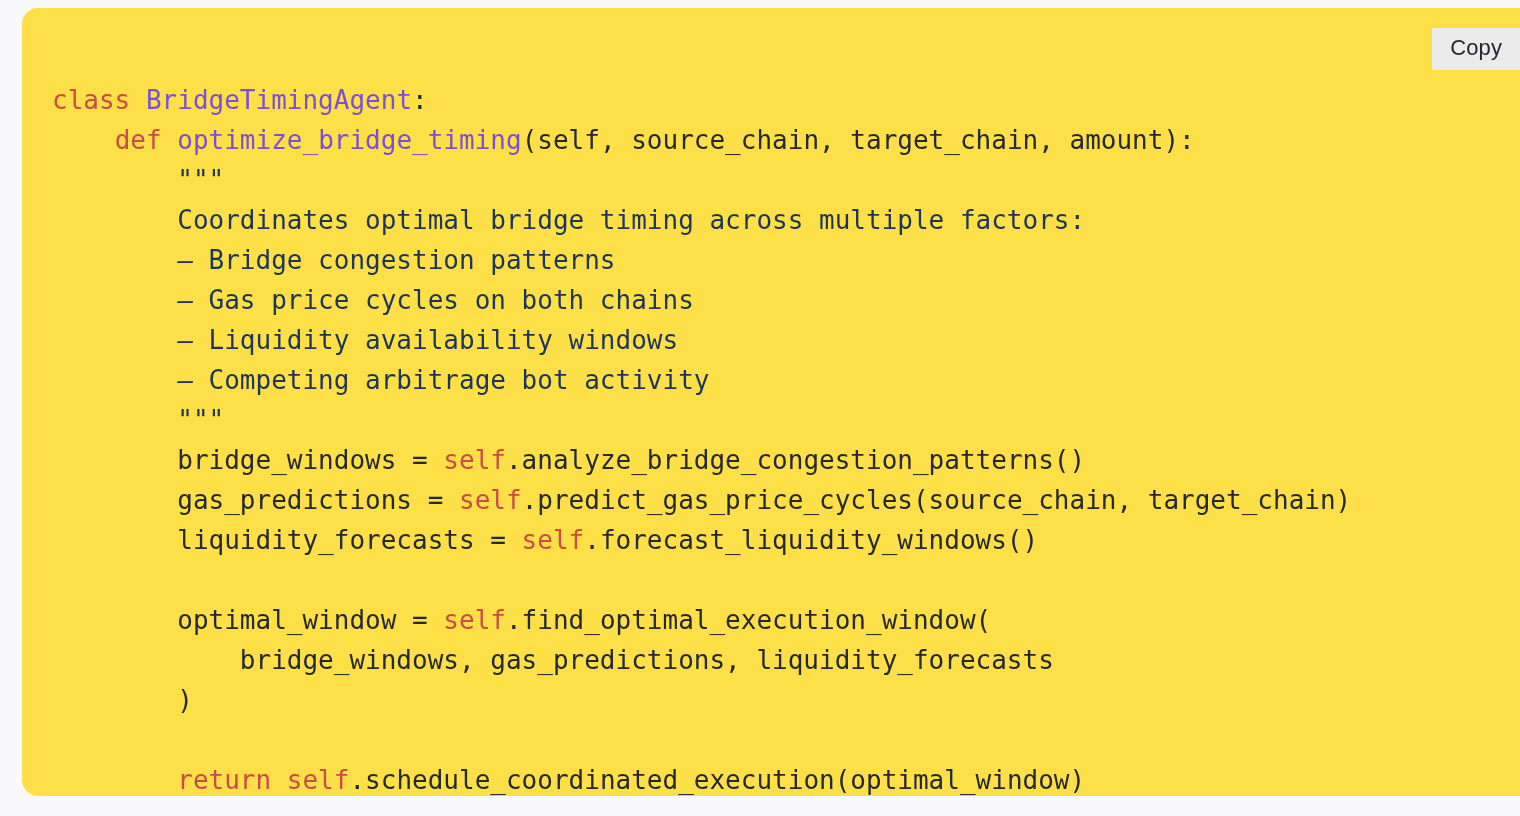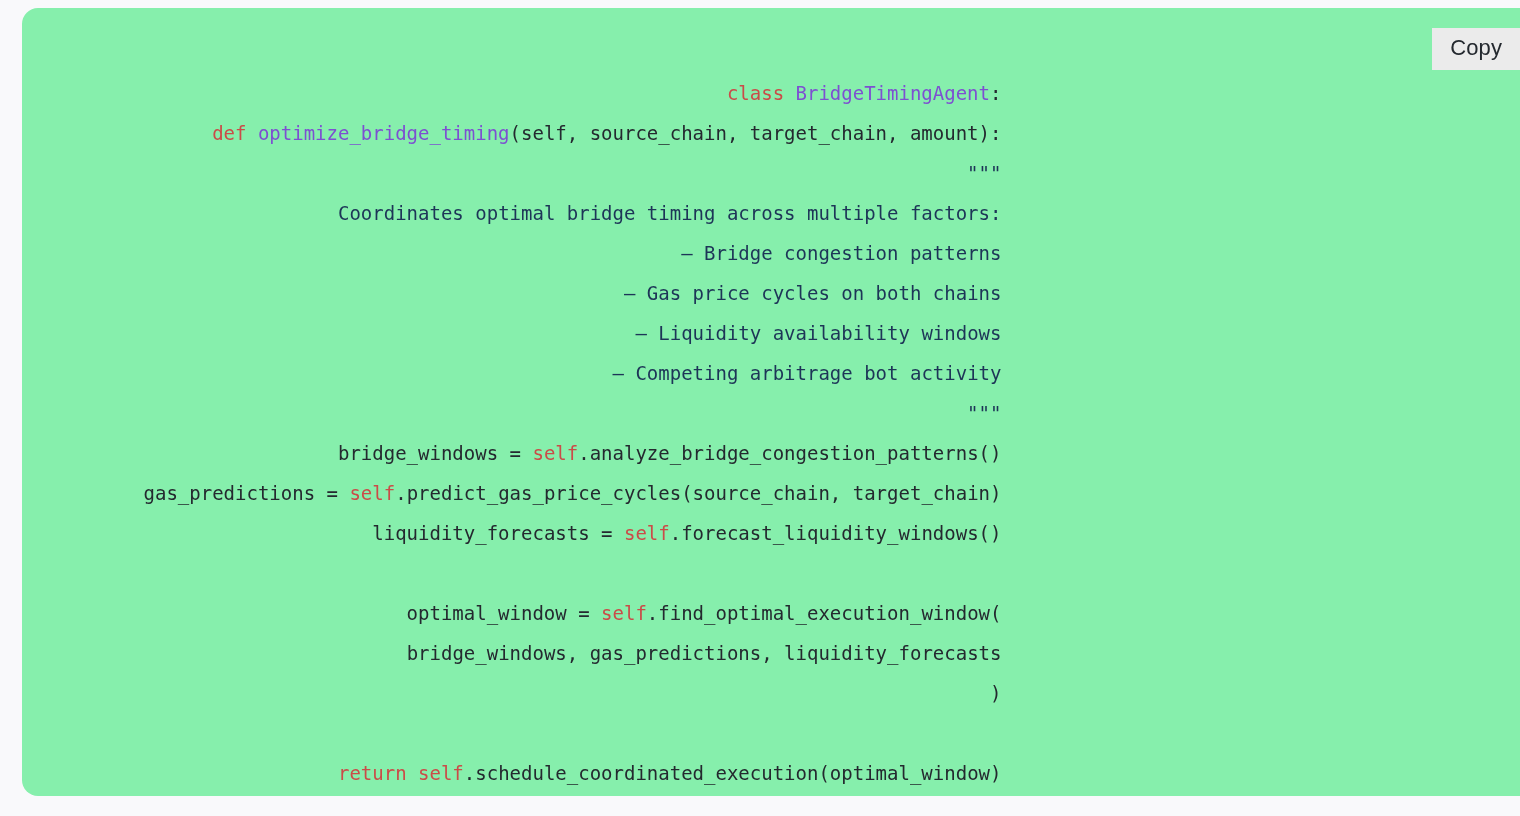--- a/index.html
+++ b/index.html
@@ -15,21 +15,21 @@
     background: #f9f9fb;
     font-family: "Liberation Sans", sans-serif;
   }
 
   .code-card {
     position: absolute;
     left: 22px;
     top: 8px;
     width: 1498px;
     height: 788px;
-    background: #86efac;
+    background: #fde047;
     border-radius: 16px 0 0 16px;
     overflow: hidden;
   }
 
   .copy-button {
     position: absolute;
     right: 0px;
     top: 20px;
     background: #ebebeb;
     color: #24292f;
@@ -42,25 +42,24 @@
     z-index: 5;
     letter-spacing: 0.1px;
   }
 
   .code-body {
     position: absolute;
     left: 0;
     top: 0;
     padding: 46px 0 0 30px;
     font-family: "DejaVu Sans Mono", "Liberation Mono", monospace;
-    font-size: 19px;
+    font-size: 26px;
     line-height: 40px;
     white-space: pre;
     tab-size: 4;
-    text-align: right;
   }
 
   .ln { display: block; min-height: 40px; }
 
   
   .kw    { color: #cb4b48; }              
   .name  { color: #7d4fd1; }              
   .self  { color: #cb4b48; }              
   .doc   { color: #1d3557; }              
   .plain { color: #24292f; }              

